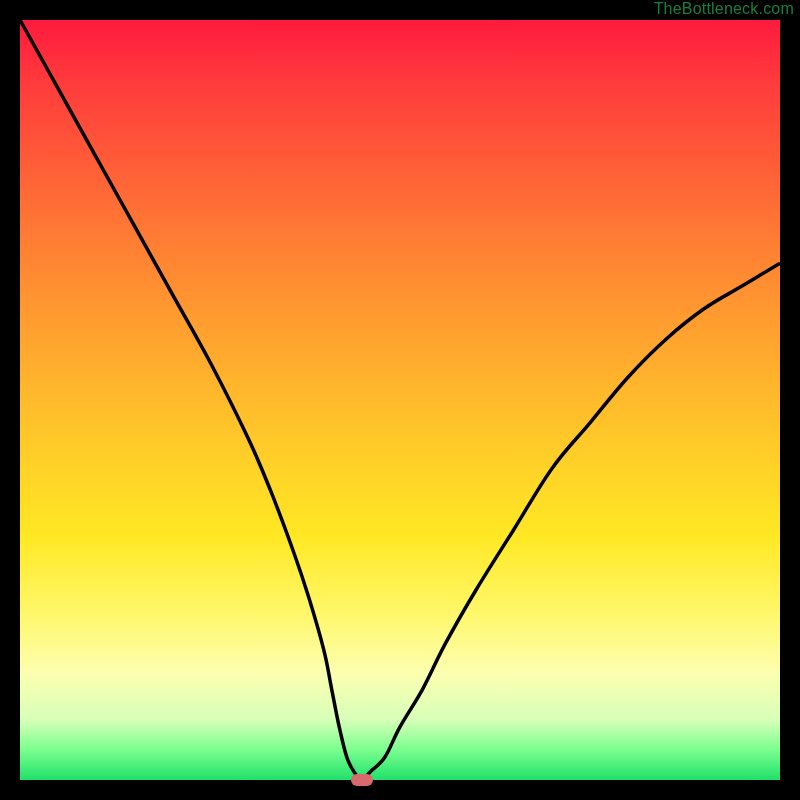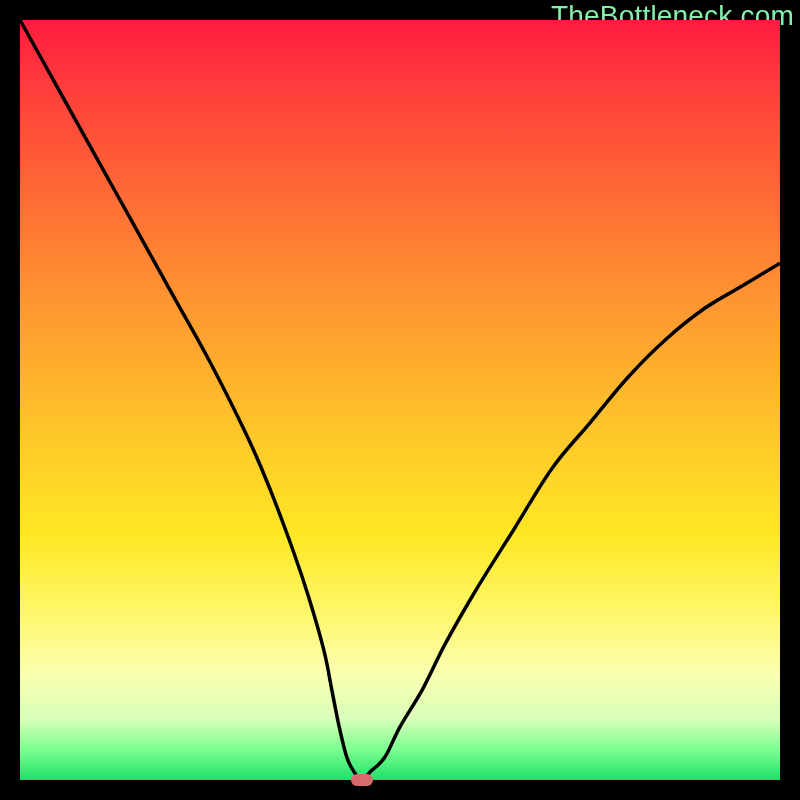--- a/index.html
+++ b/index.html
@@ -38,22 +38,22 @@
       #fcffb0 86%,
       #d8ffb8 92%,
       #7bff8f 96%,
       #20e06a 100%
     );
   }
   .watermark {
     position: absolute;
     top: 0;
     right: 6px;
-    color: #86efac;
-    font-size: 28px;
+    color: #15803d;
+    font-size: 16px;
     font-weight: 500;
     letter-spacing: 0.2px;
     user-select: none;
   }
   svg.curve {
     position: absolute;
     left: 0;
     top: 0;
     width: 760px;
     height: 760px;

